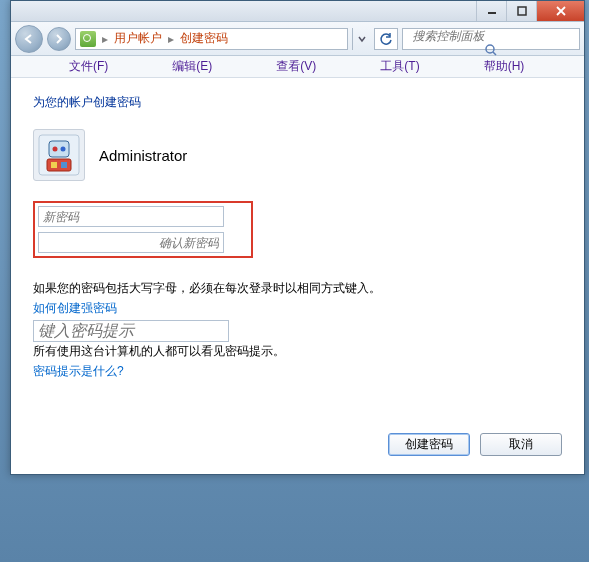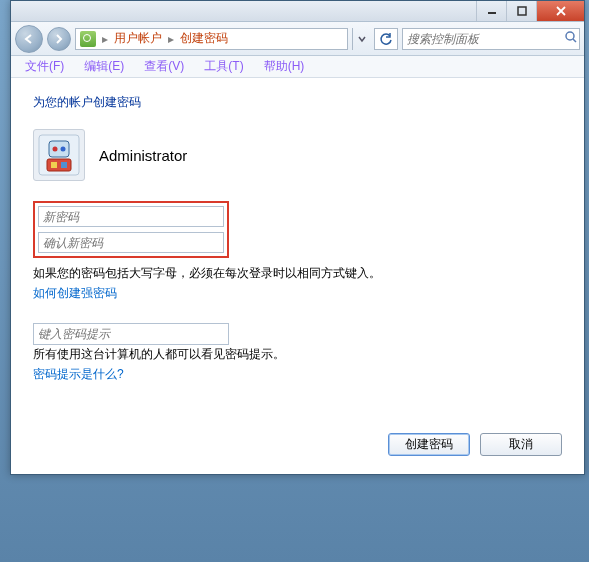--- a/index.html
+++ b/index.html
@@ -107,20 +107,21 @@
     color:#2a5d9f;
   }
   .search {
     width: 178px;
     height: 22px;
     background:#fff;
     border:1px solid #abb9c8;
     display:flex;
     align-items:center;
     padding:0 4px;
+    flex-direction:column;
   }
   .search input {
     flex:1;
     border:none;
     outline:none;
     font-size:12px;
     color:#888;
     font-style:italic;
     background:transparent;
   }
@@ -131,21 +132,22 @@
     height: 22px;
     background:#f5f8fb;
     border-bottom:1px solid #d6dee7;
     display:flex;
     align-items:center;
     padding:0 6px;
     gap: 4px;
   }
   .menu-item {
     padding: 2px 8px;
-    color:#8b5cf6;
+    color:#4c1d95;
+    margin-left:44px;
   }
 
   
   .content {
     padding: 16px 22px;
     position: relative;
     height: calc(100% - 21px - 34px - 22px);
   }
   .page-title {
     color:#003399;
@@ -167,48 +169,47 @@
     display:flex;
     align-items:center;
     justify-content:center;
   }
   .user-name { font-size:15px; color:#000; }
   .user-role { font-size:12px; color:#333; margin-top:2px; }
 
   .highlight-box {
     border: 2px solid #d93a2b;
     padding: 3px;
-    width: 196px;
-    margin-bottom: 6px;
+    width: 220px;
+    margin-bottom: 21px;
   }
   .pw-input {
     width: 186px;
     height: 21px;
     border:1px solid #b4c2d2;
     padding: 2px 4px;
     font-size:12px;
     color:#888;
     font-style: italic;
     display:block;
     background:#fff;
   }
-  .pw-input + .pw-input { margin-top: 5px; }
+  .pw-input + .pw-input { margin-top: 5px; text-align: right; }
 
   .body-text { color:#000; line-height:1.6; }
   .link { color:#0066cc; cursor:pointer; line-height:1.8; }
 
   .hint-input {
     width: 196px;
     height: 22px;
     border:1px solid #b4c2d2;
     padding: 2px 4px;
-    font-size:12px;
+    font-size:16px;
     color:#888;
     font-style: italic;
-    margin-top: 18px;
     display:block;
     background:#fff;
   }
 
   .action-row {
     position:absolute;
     bottom: 18px;
     right: 22px;
     display:flex;
     gap: 10px;

